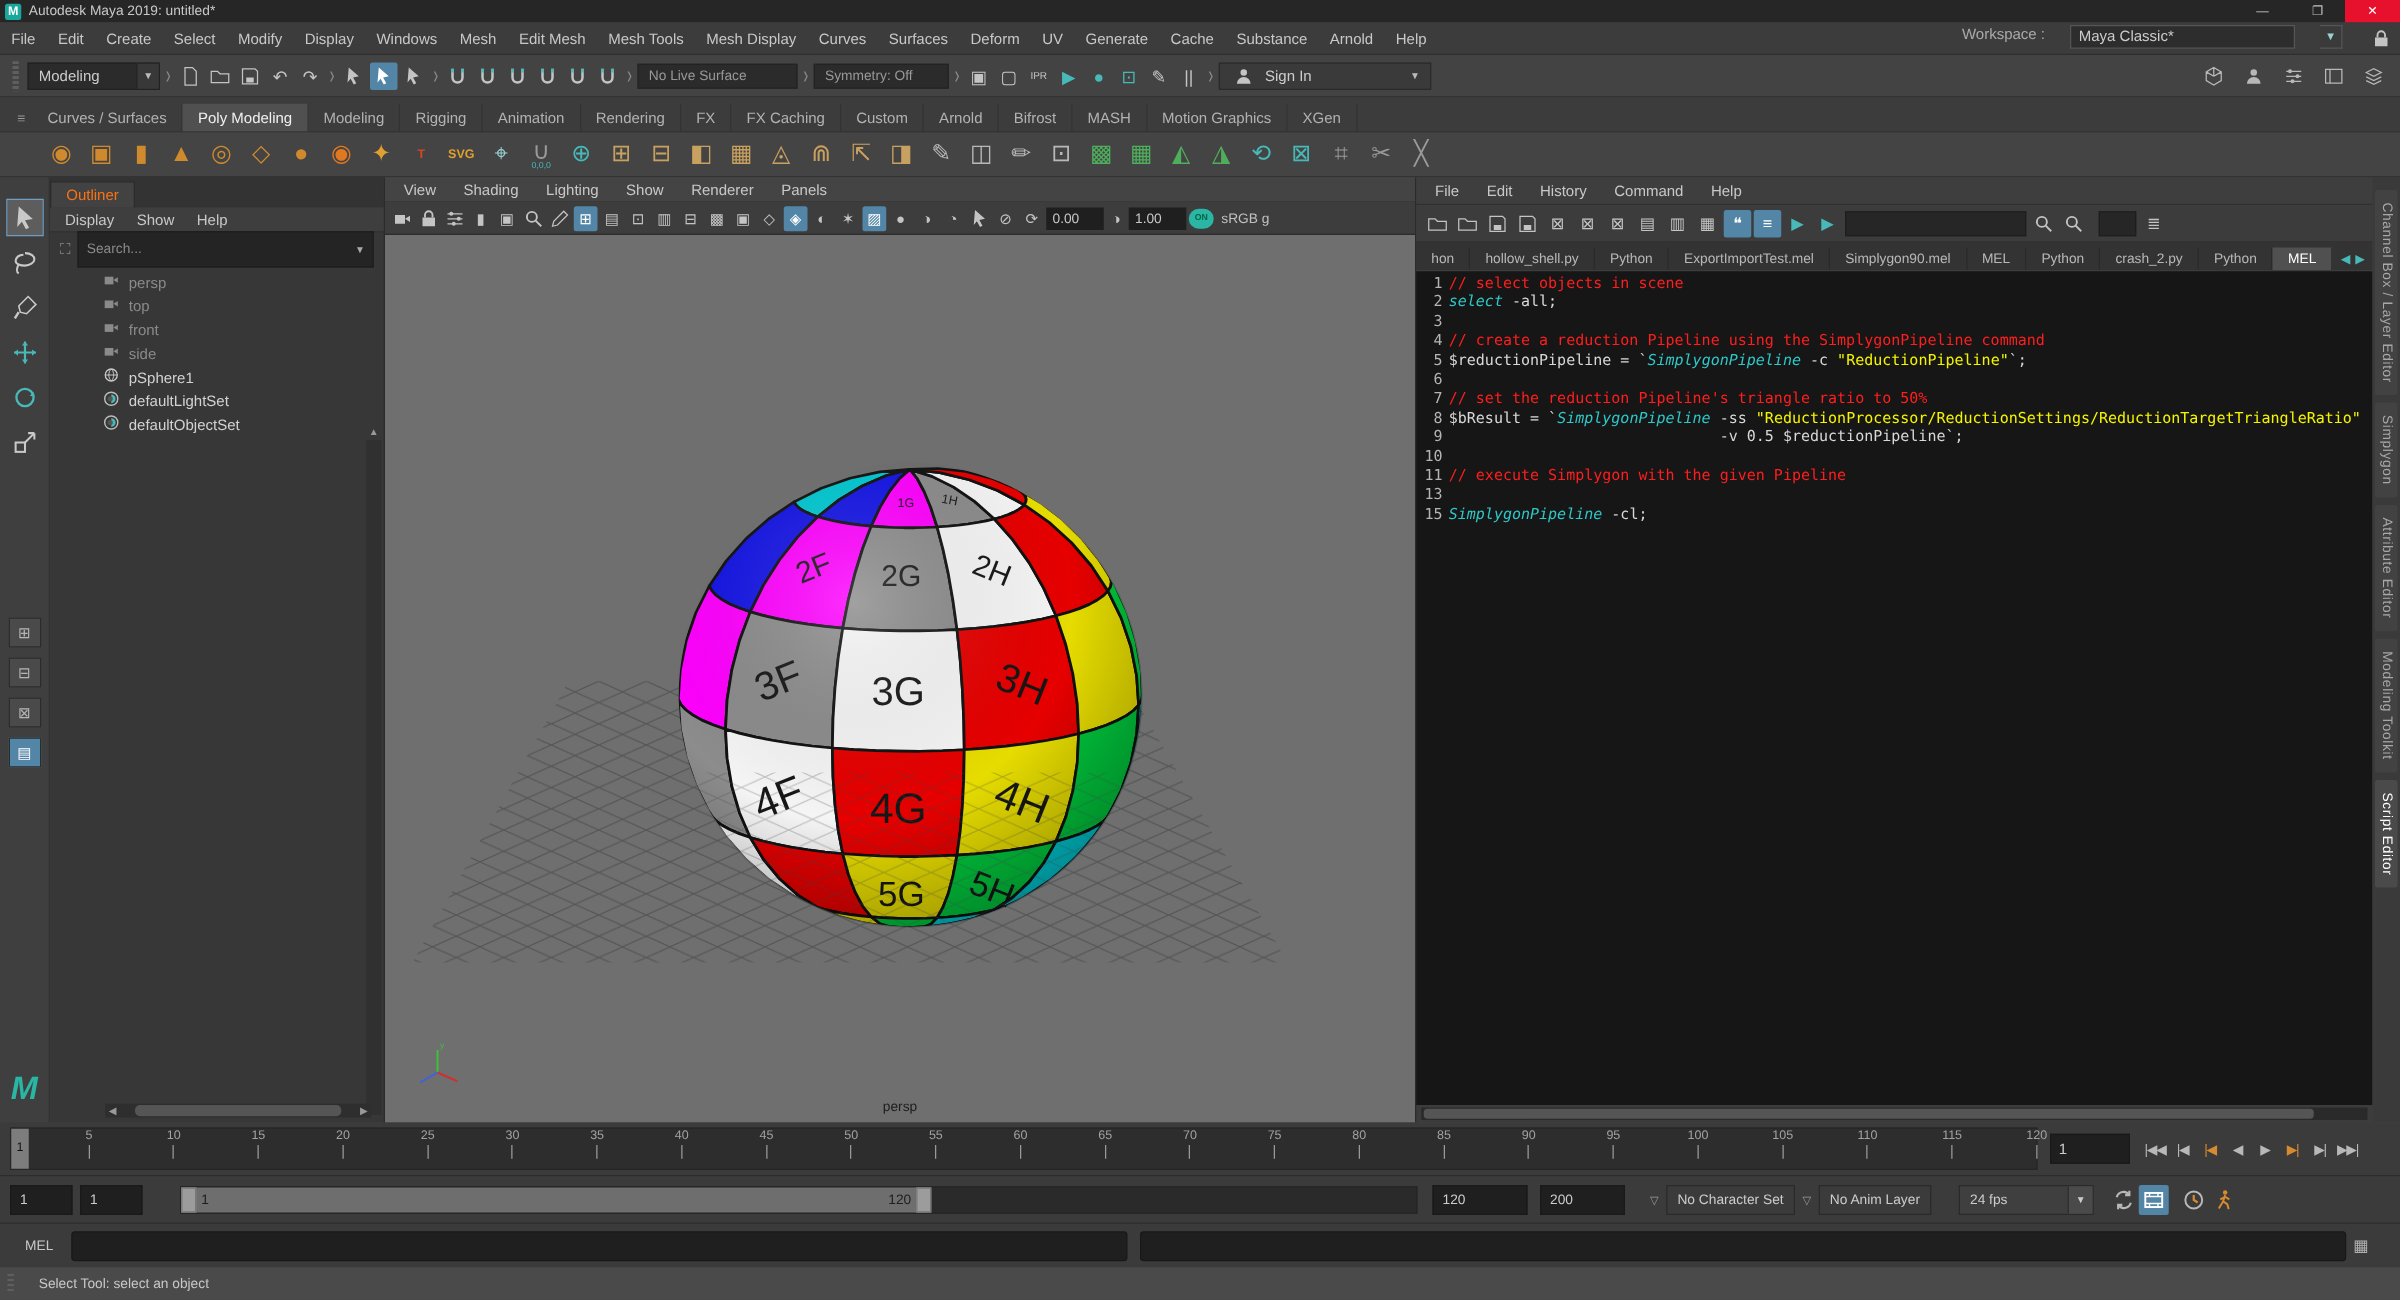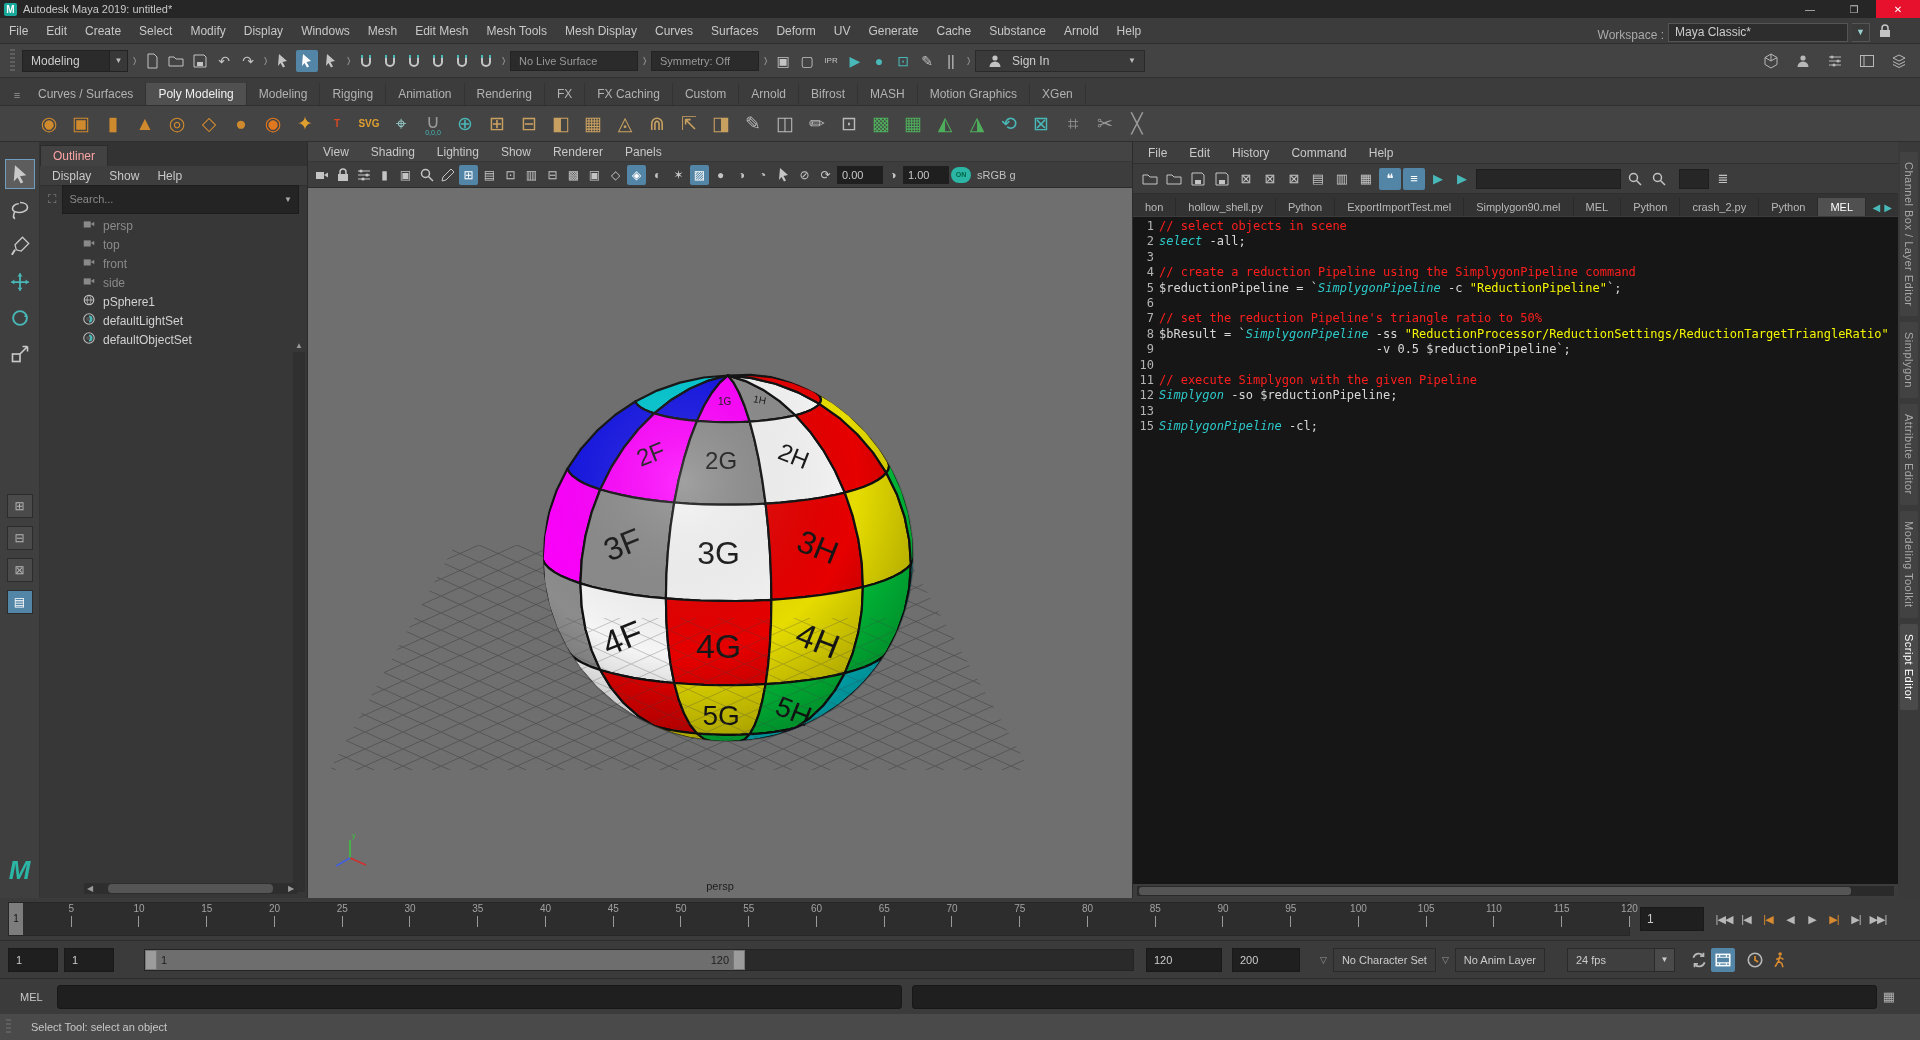--- a/index.html
+++ b/index.html
@@ -12,21 +12,21 @@
   .maya-logo { width:13px; height:13px; margin:0 6px 0 4px; background:#19a89c; color:#fff; font-size:10px; font-weight:bold;
     display:flex; align-items:center; justify-content:center; border-radius:2px; }
   .title-text { color:#c8c8c8; font-size:11px; }
   .winbtns { margin-left:auto; display:flex; height:18px; }
   .winbtn { width:44px; height:18px; display:flex; align-items:center; justify-content:center; color:#c0c0c0; font-size:10px; }
   .winbtn.close { background:#e8112d; color:#fff; }
 
   
   .menubar { position:absolute; left:0; top:18px; width:100%; height:26px; background:#3c3c3c; display:flex; align-items:center; border-bottom:1px solid #2e2e2e; }
   .mitem { padding:0 9px; color:#c8c8c8; font-size:12px; cursor:default; }
-  .workspace { margin-left:auto; display:flex; align-items:flex-end; gap:4px; padding-right:24px; }
+  .workspace { margin-left:auto; display:flex; align-items:flex-start; gap:20px; padding-right:4px; }
   .ws-label { color:#aaa; }
   .ws-select { width:180px; height:19px; background:#2d2d2d; border:1px solid #555; color:#ccc; display:flex; align-items:center; padding:0 6px; }
   .ws-caret { width:18px; height:19px; background:#3a3a3a; border:1px solid #555; border-left:none; color:#9ad0d0; font-size:9px; display:flex; align-items:center; justify-content:center; }
 
   
   .toolbar { position:absolute; left:0; top:44px; width:100%; height:34px; background:#434343; border-bottom:1px solid #2f2f2f; display:flex; align-items:center; gap:3px; padding-left:10px; }
   .grip { width:5px; height:24px; background:repeating-linear-gradient(#5f5f5f 0 2px, transparent 2px 4px); margin-right:4px; }
   .tb-sep { width:7px; height:22px; display:flex; align-items:center; justify-content:center; color:#8a8a8a; font-size:8px; }
   .tb-sep::before { content:"❭"; }
   .dd { height:22px; background:#2b2b2b; border:1px solid #222; display:flex; align-items:center; color:#ccc; }
@@ -61,21 +61,21 @@
   .tool.active { background:#5d5d5d; outline:1px solid #6f9ec1; }
   .tool.teal { color:#49b8b8; }
   .tb-gap { height:110px; }
   .layoutbtn { width:26px; height:24px; border:1px solid #2c2c2c; background:#4a4a4a; display:flex; align-items:center; justify-content:center; color:#b5b5b5; font-size:12px; }
   .layoutbtn.active { background:#5285a6; color:#fff; }
   .maya-big { margin-top:auto; margin-bottom:12px; color:#2ab5a5; font-size:26px; font-weight:bold; font-style:italic; }
 
   
   .outliner { position:absolute; left:40px; top:0; width:268px; height:756px; background:#373737; border-right:1px solid #2b2b2b; }
   .ol-tabbar { height:24px; background:#333; display:flex; align-items:flex-end; }
-  .ol-tab { background:#424242; color:#fca5a5; padding:3px 12px; font-size:12px; border:1px solid #2b2b2b; border-bottom:none; }
+  .ol-tab { background:#424242; color:#f97316; padding:3px 12px; font-size:12px; border:1px solid #2b2b2b; border-bottom:none; }
   .ol-menus { height:20px; background:#3e3e3e; display:flex; gap:18px; padding-left:12px; align-items:center; border-bottom:1px solid #2f2f2f; }
   .ol-menus .mitem { padding:0; }
   .ol-search { height:26px; display:flex; align-items:center; gap:6px; padding:0 8px; }
   .ol-search .exp { color:#8a8a8a; font-size:12px; }
   .ol-input { flex:1; height:29px; background:#242424; border:1px solid #1d1d1d; color:#8a8a8a; font-size:11px; display:flex; align-items:center; padding:0 6px; }
   .ol-input .car2 { margin-left:auto; font-size:8px; color:#aaa; }
   .ol-tree { position:relative; padding-top:4px; }
   .ol-row { height:19px; display:flex; align-items:center; gap:7px; padding-left:42px; color:#d2d2d2; font-size:12px; }
   .ol-row.dim { color:#8a8a8a; }
   .ol-row svg { width:14px; height:14px; flex:0 0 14px; }
@@ -851,21 +851,20 @@
           <div class="code-line"><span class="ln">2</span><span><span class="seg-k">select</span><span class="seg-p"> -all;</span></span></div>
           <div class="code-line"><span class="ln">3</span><span></span></div>
           <div class="code-line"><span class="ln">4</span><span><span class="seg-c">// create a reduction Pipeline using the SimplygonPipeline command</span></span></div>
           <div class="code-line"><span class="ln">5</span><span><span class="seg-p">$reductionPipeline = `</span><span class="seg-k">SimplygonPipeline</span><span class="seg-p"> -c </span><span class="seg-s">"ReductionPipeline"</span><span class="seg-p">`;</span></span></div>
           <div class="code-line"><span class="ln">6</span><span></span></div>
           <div class="code-line"><span class="ln">7</span><span><span class="seg-c">// set the reduction Pipeline's triangle ratio to 50%</span></span></div>
           <div class="code-line"><span class="ln">8</span><span><span class="seg-p">$bResult = `</span><span class="seg-k">SimplygonPipeline</span><span class="seg-p"> -ss </span><span class="seg-s">"ReductionProcessor/ReductionSettings/ReductionTargetTriangleRatio"</span></span></div>
           <div class="code-line"><span class="ln">9</span><span><span class="seg-p">                              -v 0.5 $reductionPipeline`;</span></span></div>
           <div class="code-line"><span class="ln">10</span><span></span></div>
           <div class="code-line"><span class="ln">11</span><span><span class="seg-c">// execute Simplygon with the given Pipeline</span></span></div>
-          <div class="code-line"><span class="ln">12</span><span><span class="seg-k">Simplygon</span><span class="seg-p"> -so $reductionPipeline;</span></span></div>
           <div class="code-line"><span class="ln">13</span><span></span></div>
           <div class="code-line"><span class="ln">15</span><span><span class="seg-k">SimplygonPipeline</span><span class="seg-p"> -cl;</span></span></div>
         </div>
       <div class="se-hscroll">
           <div class="h"></div>
         </div>
     </div>
 
     <div class="rstrip">
         <div class="vtab">Channel Box / Layer Editor</div>

